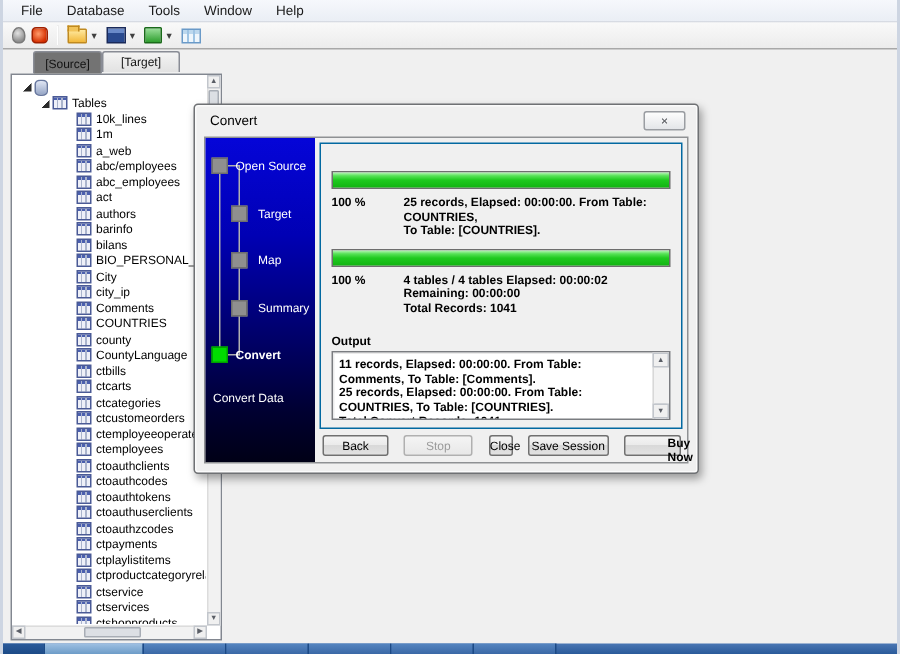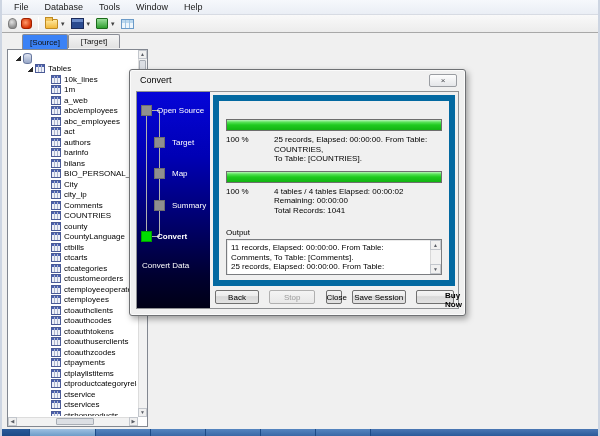--- a/index.html
+++ b/index.html
@@ -23,21 +23,21 @@
   .table-grid-icon { width:13px; height:10px; border:1px solid #6a9ac8;
       background: linear-gradient(to right, transparent 0 3px, #9ec4e4 3px 4px, transparent 4px 7px, #9ec4e4 7px 8px, transparent 8px),
                   linear-gradient(to bottom, #bcd8ee 0 3px, #eef6fc 3px); }
   .tb-dd { font-size:7px; color:#404040; margin:0 4px 0 1px; }
   .tb-sep { display:inline-block; width:1px; height:13px; background:#bdbdbd; border-right:1px solid #ffffff; margin:0 4px; }
 
   
   .left-panel { position:absolute; left:2px; top:34px; width:146px; height:394px; background:#f0f0f0; }
   .tab { position:absolute; top:0; height:14px; font-size:8px; display:flex; align-items:center; justify-content:center;
          border:1px solid #898c95; border-bottom:none; border-radius:2px 2px 0 0; background:linear-gradient(#f4f4f4,#e2e2e2); color:#111; }
-  .tab.active { background:#3b82f6; z-index:3; height:15px; }
+  .tab.active { background:#737373; z-index:3; height:15px; }
   .tree-box { position:absolute; left:3px; top:15px; right:2px; bottom:1px; background:#ffffff; border:1px solid #828790; }
   .tree { position:absolute; left:2px; top:3px; right:10px; bottom:10px; overflow:hidden; }
   .t-row { display:flex; align-items:center; height:10.5px; white-space:nowrap; }
   .t-exp { width:6px; height:6px; background:linear-gradient(135deg, transparent 55%, #2a2a2a 55%); margin-right:2px; flex:0 0 auto; }
   .t-db  { width:9px; height:11px; background:linear-gradient(#e0e6f4,#96a6c6); border:1px solid #68789f; border-radius:4px/3px; flex:0 0 auto; }
   .t-tbl { width:10px; height:9px; border:1px solid #4a5a96; flex:0 0 auto;
       background: linear-gradient(to right, transparent 0 2px, #aab4cc 2px 3px, transparent 3px 5px, #aab4cc 5px 6px, transparent 6px 8px, #aab4cc 8px 9px, transparent 9px),
                   linear-gradient(to bottom, #4a5fae 0 2px, #eef0f8 2px); }
   .t-label { font-size:8px; color:#000; margin-left:3px; }
   .vscroll { position:absolute; right:0; top:0; bottom:9px; width:9px; background:#f2f2f2; border-left:1px solid #dcdcdc; }
@@ -57,22 +57,22 @@
   .steps-sidebar { position:relative; width:73px; flex:0 0 auto; overflow:hidden;
       background:linear-gradient(180deg, #0505d8 0%, #0000b4 30%, #000068 62%, #000030 85%, #000016 100%); }
   .step-sq { position:absolute; width:11px; height:11px; background:#8f8f8f; border:1px solid #6e6e6e; z-index:2; }
   .step-sq.active { background:#00dc00; border-color:#00a000; }
   .step-label { position:absolute; font-size:8px; color:#ffffff; white-space:nowrap; z-index:2; }
   .step-label.bold { font-weight:bold; }
   .step-line { position:absolute; background:#b0b0b0; z-index:1; }
   .sidebar-caption { position:absolute; left:5px; top:169px; font-size:8px; color:#ffffff; }
 
   .dlg-right { flex:1; display:flex; flex-direction:column; min-width:0; }
-  .page-panel { flex:1; margin:3px 3px 0 3px; border:6px solid #0369a1; background:#f0f0f0;
-                display:flex; flex-direction:column; padding:18px 7px 5px 7px; min-height:0; }
+  .page-panel { flex:1; margin:3px 3px 0 3px; border:1px solid #0369a1; background:#f0f0f0;
+                display:flex; flex-direction:column; padding:18px 7px 5px 7px; min-height:0;font-weight:bold; }
   .pbar { height:12px; border:1px solid #6e6e6e; background:#e8e8e8; box-shadow:inset 1px 1px 1px rgba(0,0,0,.15); }
   .pbar-fill { height:100%; background:linear-gradient(#b8f4b8 0%, #57e257 22%, #1fca1f 50%, #12b412 100%); }
   .prow { display:flex; margin:4px 0 7px 0; }
   .ppercent { width:48px; flex:0 0 auto; font-size:8px; color:#000; }
   .pdetail { flex:1; font-size:8px; line-height:9.5px; color:#000; }
   .out-label { font-size:8px; color:#000; margin:6px 0 2px 0; }
   .out-box { flex:1; position:relative; background:#ffffff; border:1px solid #7a7c80; box-shadow:inset 1px 1px 0 rgba(0,0,0,.08);
              padding:3px 15px 3px 4px; overflow:hidden; }
   .out-line { font-size:8px; line-height:9.5px; color:#000; }
   .out-scroll { position:absolute; right:0; top:0; bottom:0; width:11px; background:#f2f2f2; border-left:1px solid #d8d8d8; }

